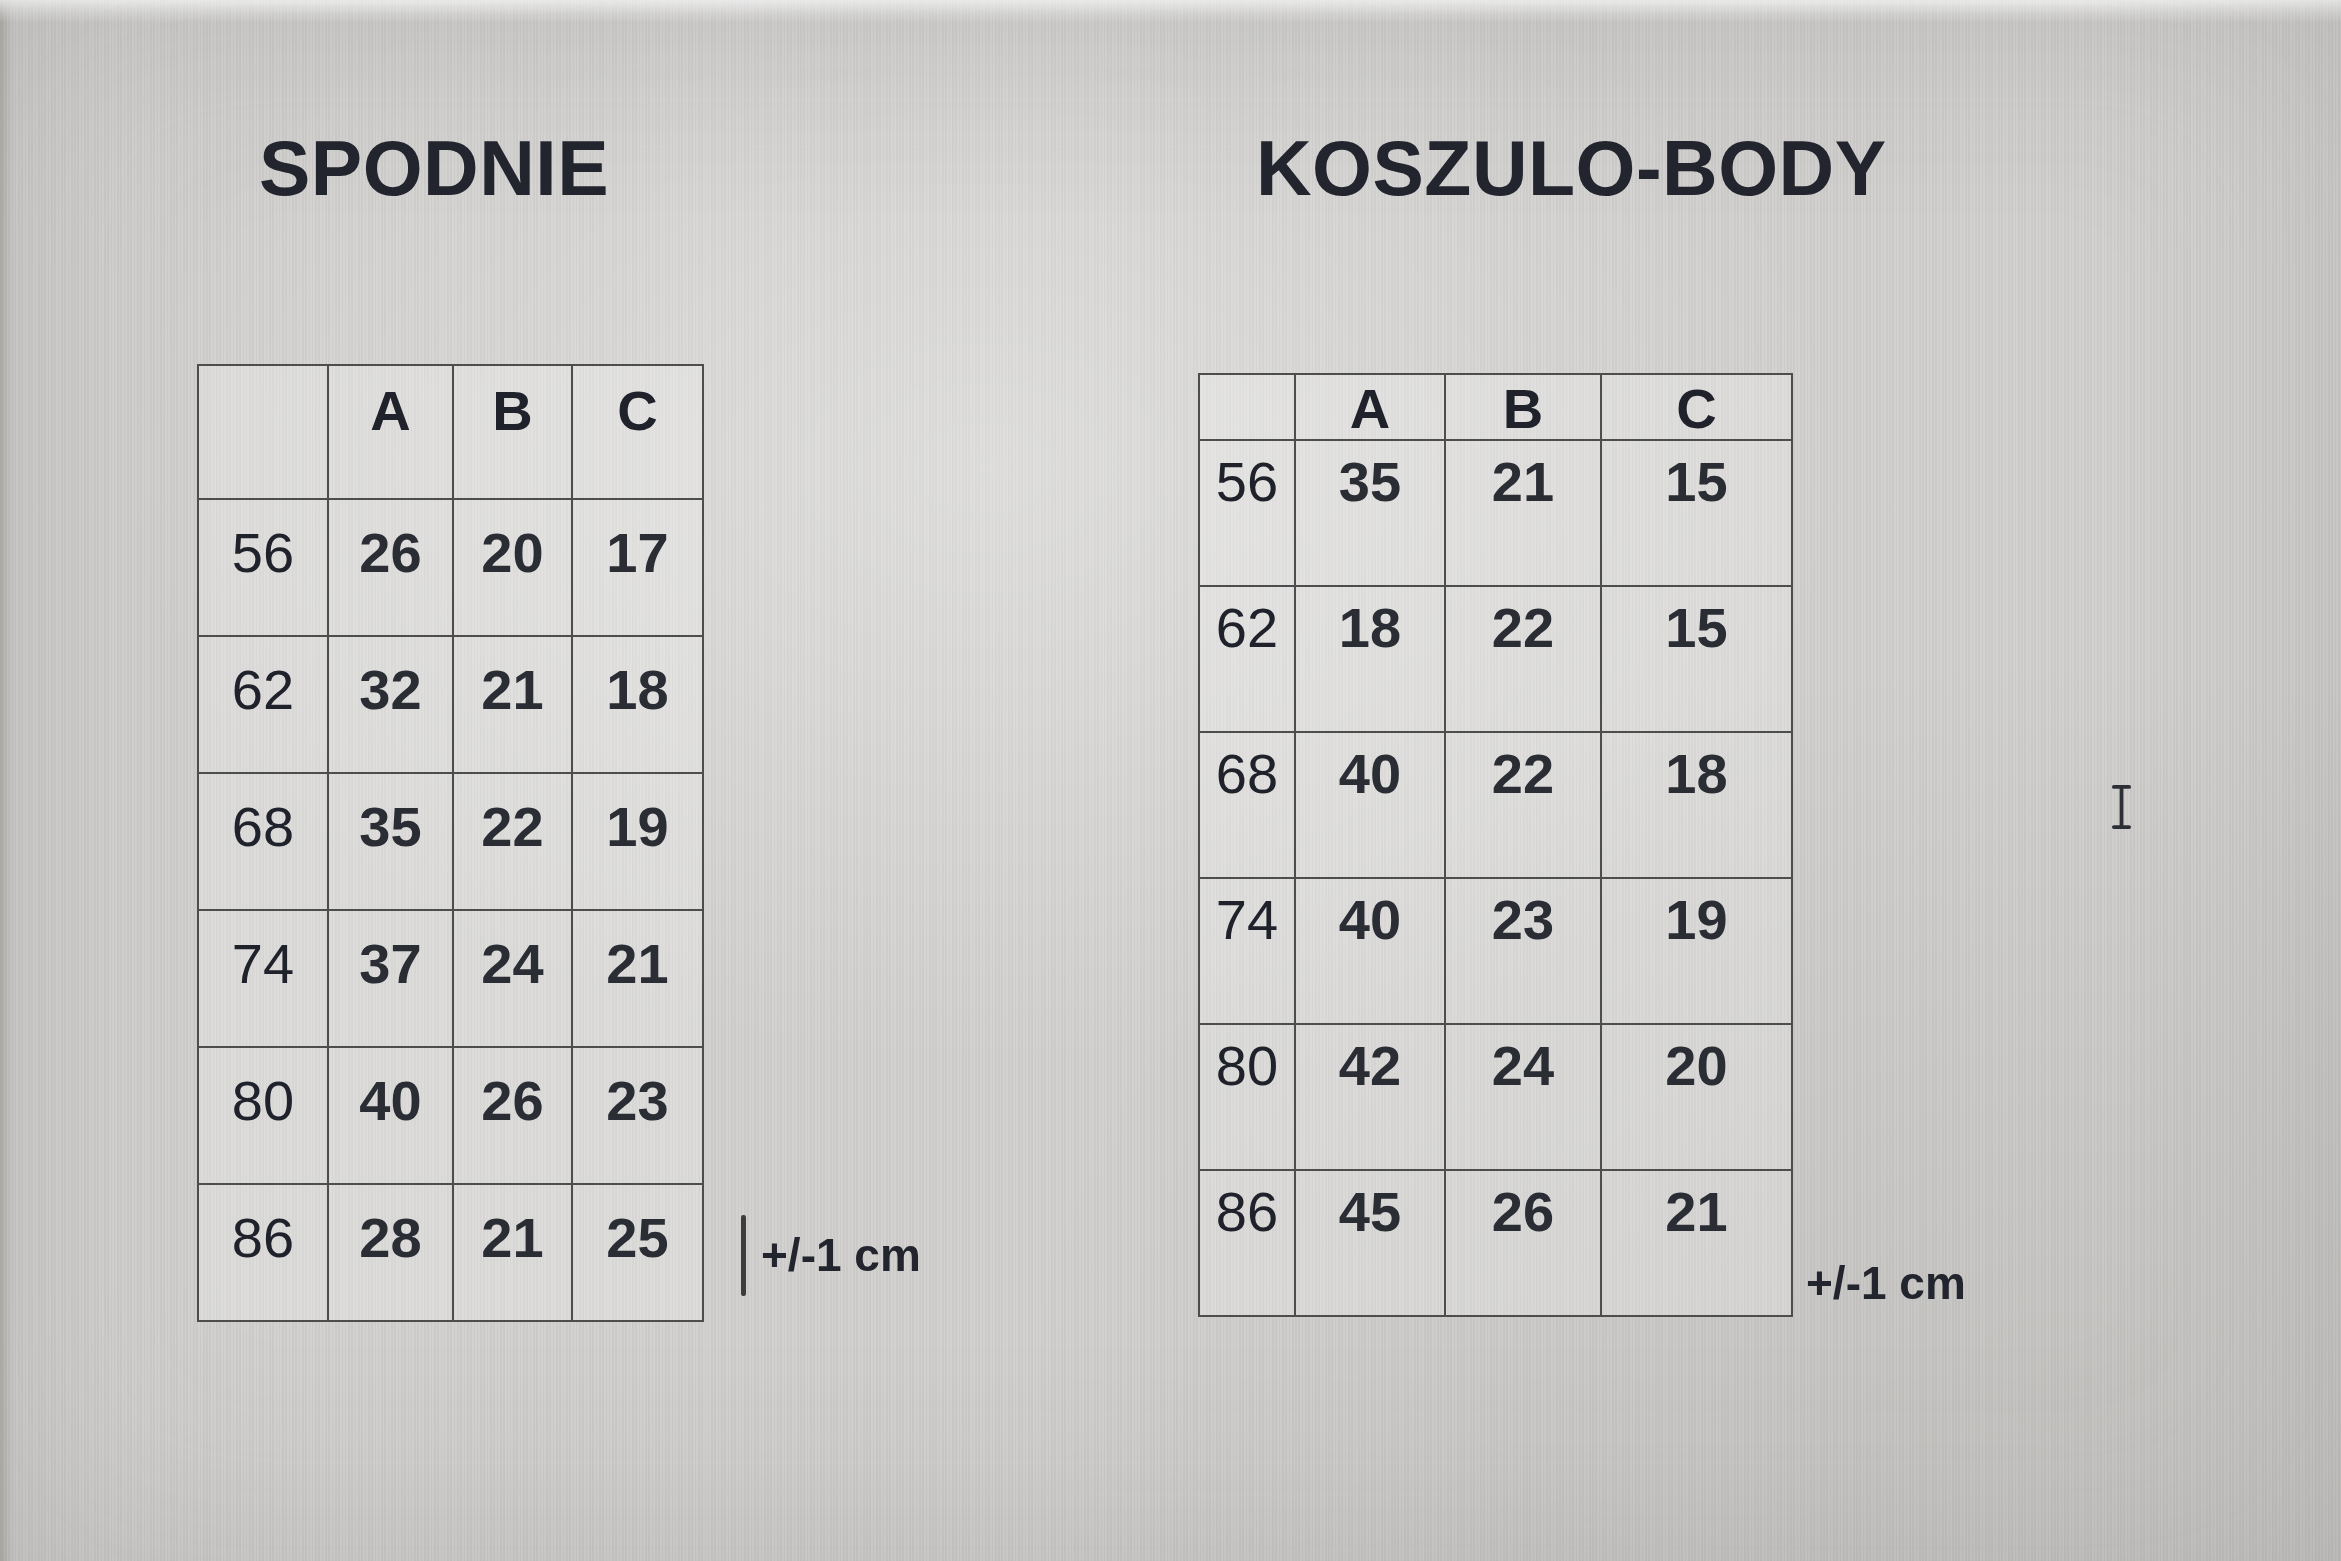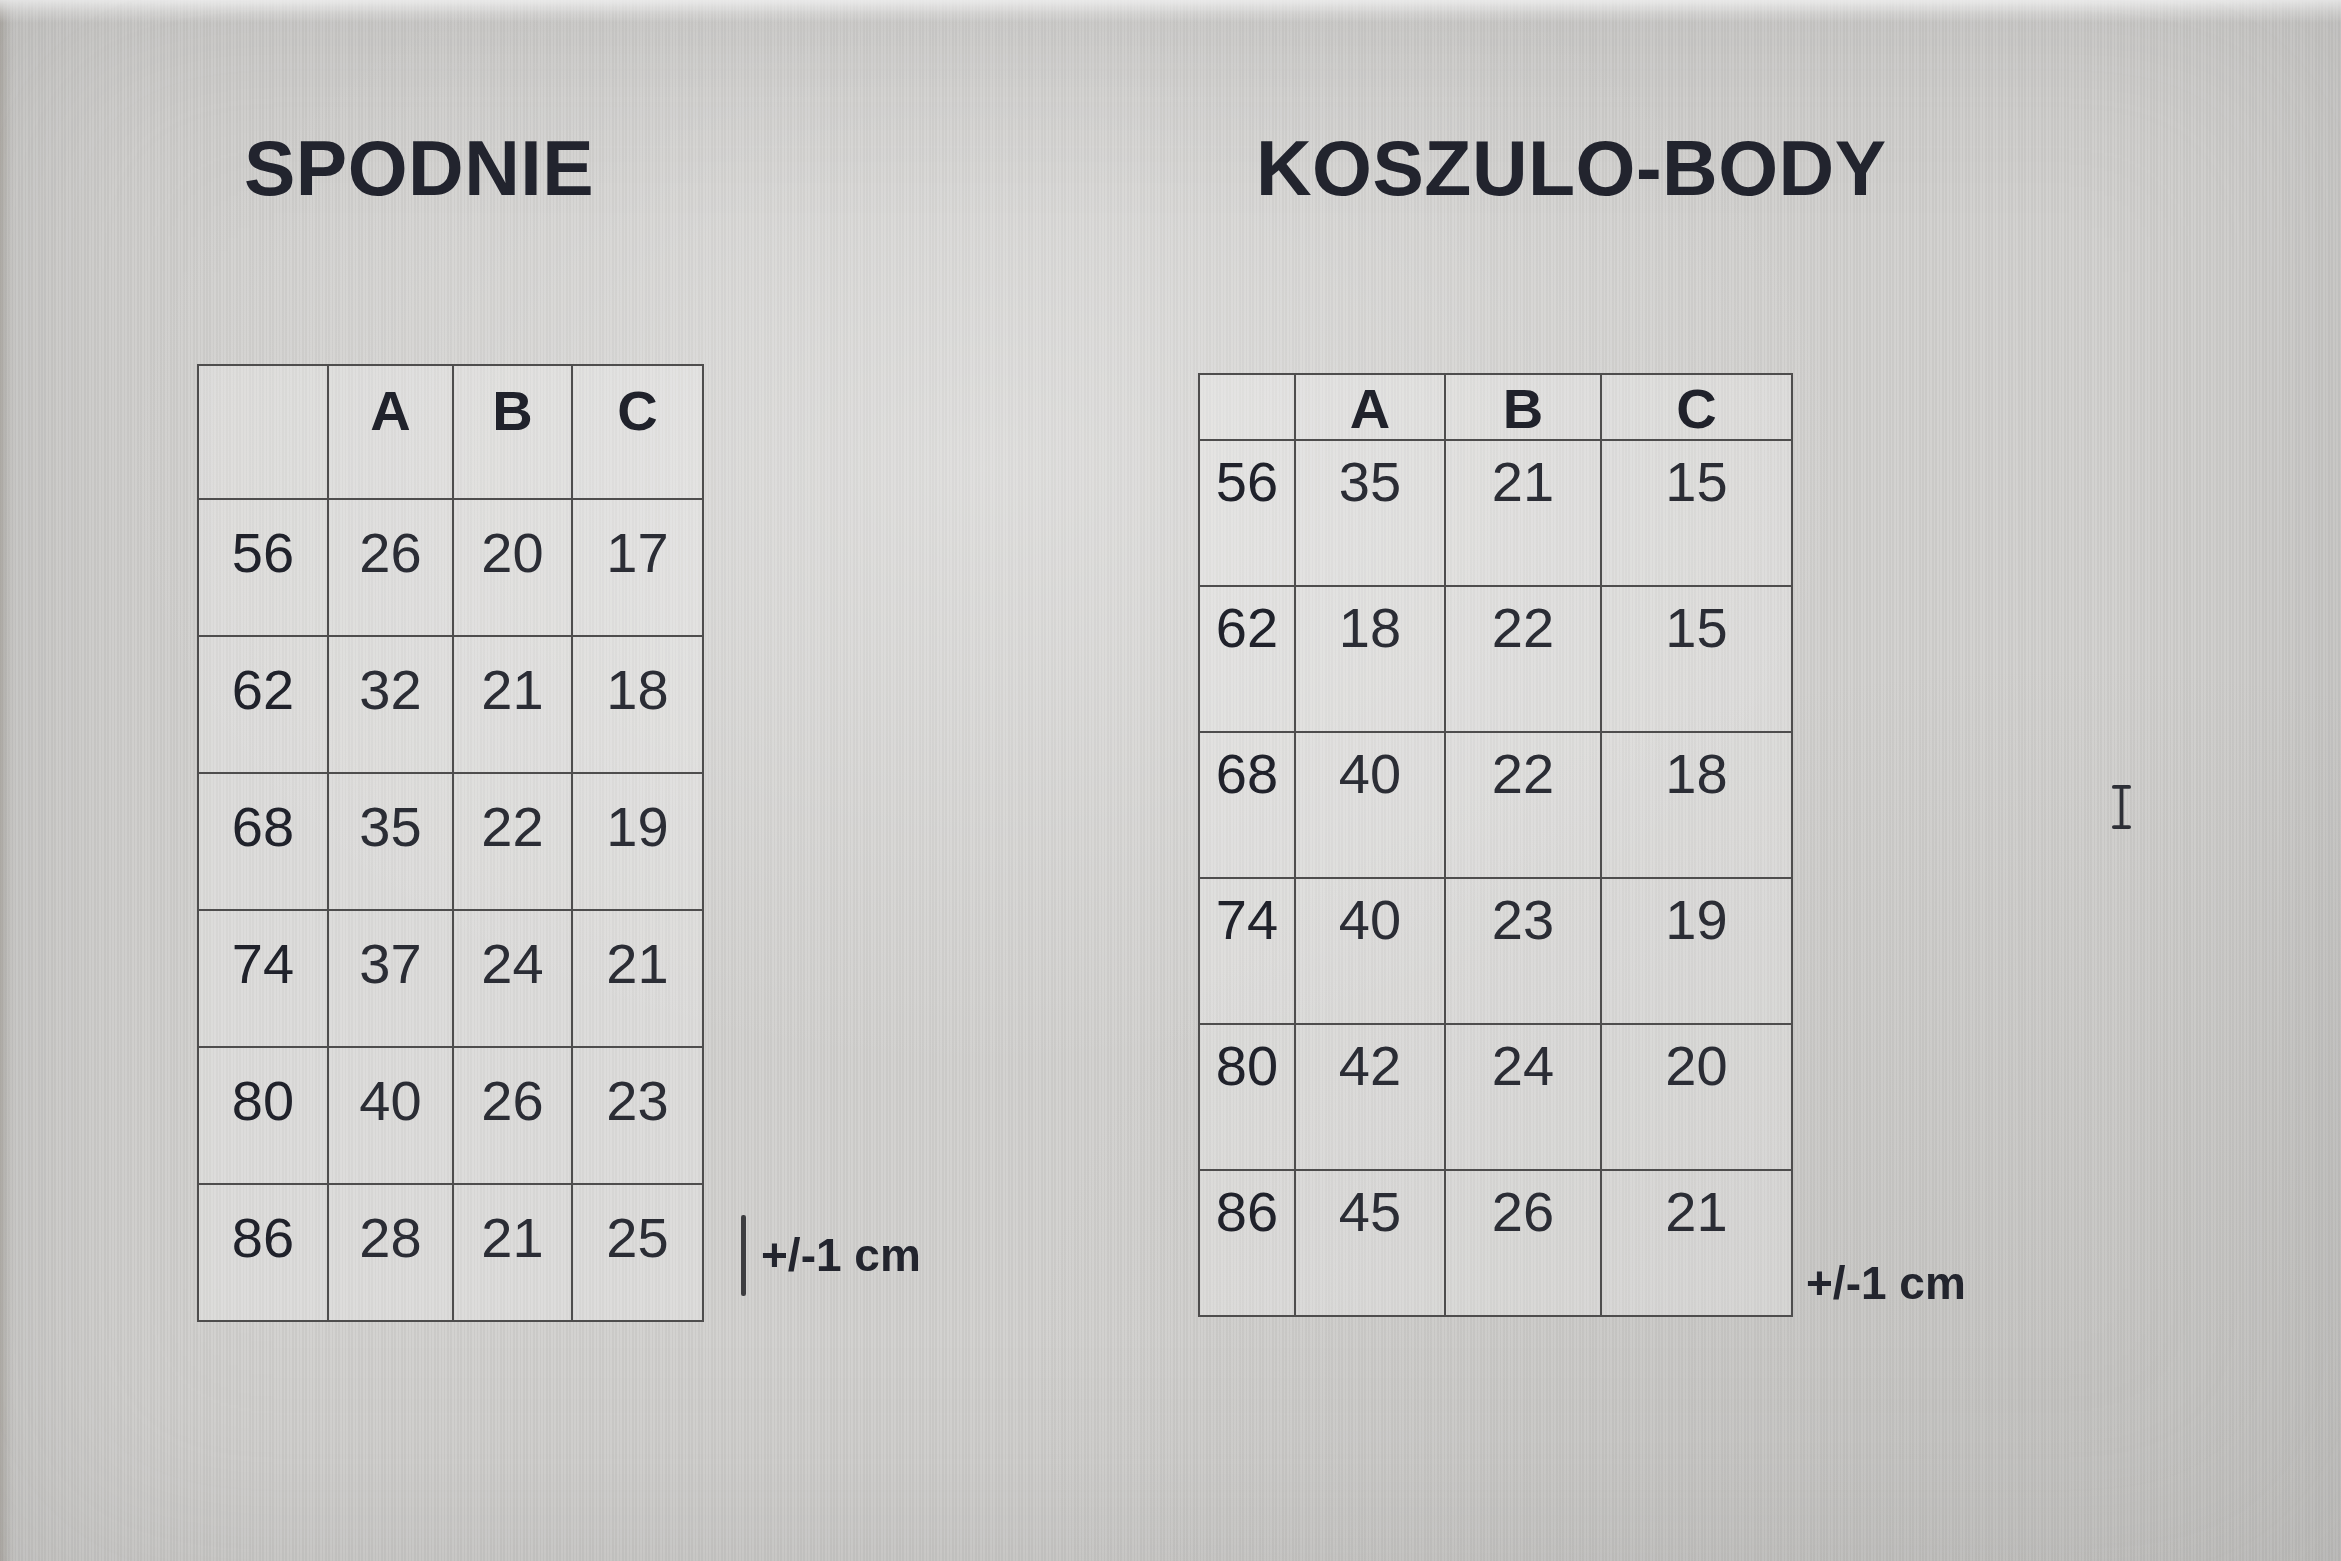--- a/index.html
+++ b/index.html
@@ -31,41 +31,41 @@
   .chart-title {
     position: absolute;
     margin: 0;
     font-size: 77px;
     font-weight: 700;
     line-height: 1;
     letter-spacing: 0.5px;
     color: #22242e;
     white-space: nowrap;
   }
-  #spodnie-title { left: 244px; top: 130px; text-align: right; }
+  #spodnie-title { left: 259px; top: 130px; text-align: right; }
   #koszulo-title { left: 1256px; top: 130px; }
 
   table.size-table {
     position: absolute;
     border-collapse: collapse;
     table-layout: fixed;
     background: rgba(253,253,251,0.26);
   }
   table.size-table, table.size-table th, table.size-table td {
     border: 2.2px solid #4e4d4d;
   }
   table.size-table { border-width: 2.7px; border-color: #454444; }
   table.size-table th, table.size-table td {
     padding: 0;
     text-align: center;
     vertical-align: top;
     font-size: 56px;
     line-height: 1.05;
     color: #2b2d35;
-    font-weight: 400;
+    font-weight: 700;
   }
   table.size-table thead th {
     font-weight: 700;
     color: #20222b;
   }
   table.size-table tbody th {
     font-weight: 400;
     color: #20222b;
   }
 

